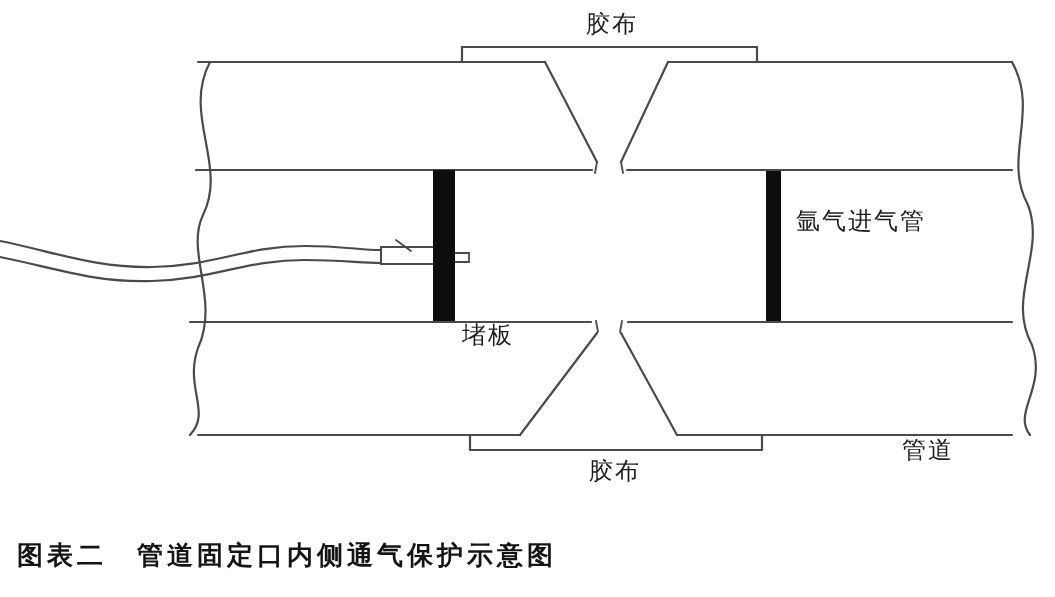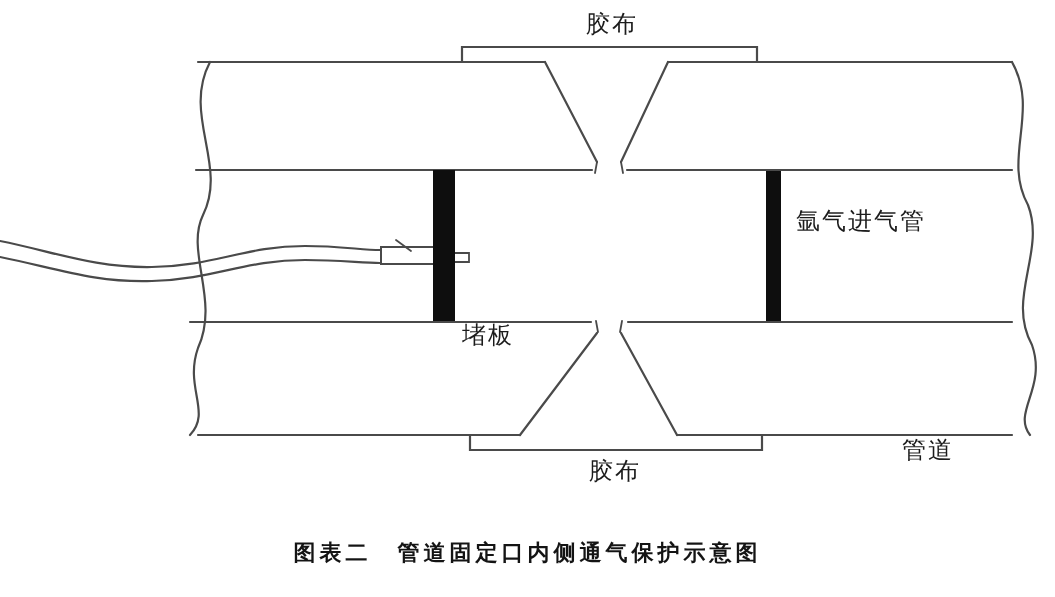--- a/index.html
+++ b/index.html
@@ -28,25 +28,25 @@
     position:absolute;
     font-size:24px;
     letter-spacing:2px;
     color:var(--text);
     white-space:nowrap;
   }
   .figure-title{
     position:absolute;
     left:0;right:0;
     top:538px;
-    text-align:center;
-    font-size:22px;
+    font-size:26px;
     font-weight:700;
     letter-spacing:4px;
     color:#141414;
+    padding-left:17px;
   }
   .watermark{
     position:absolute;
     left:728px;
     top:528px;
     font-size:27px;
     font-weight:700;
     letter-spacing:3px;
     color:var(--watermark);
     white-space:nowrap;

